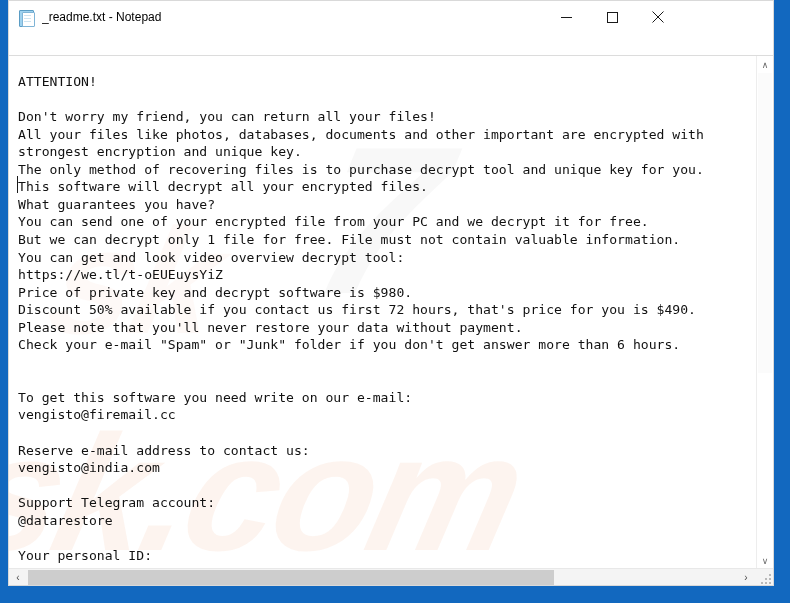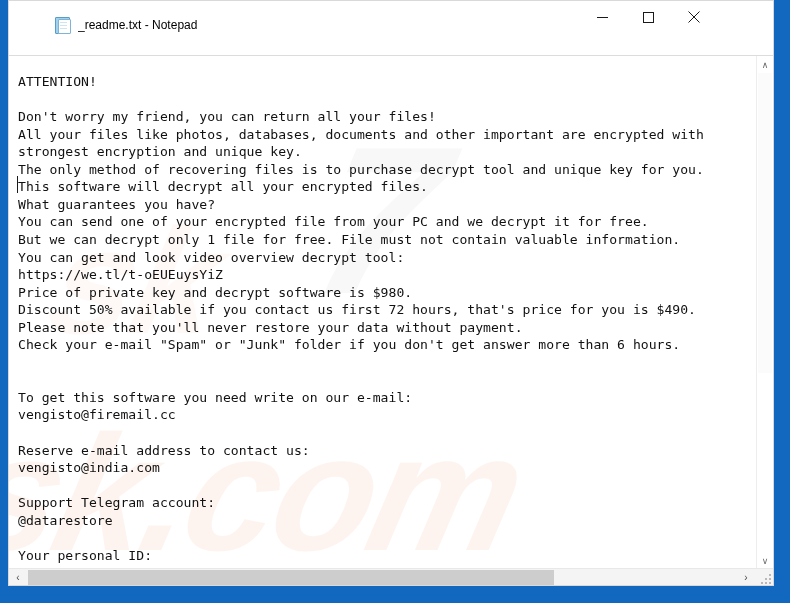--- a/index.html
+++ b/index.html
@@ -19,21 +19,21 @@
     position:absolute;left:8px;top:0px;width:766px;height:586px;
     background:#ffffff;
     border:1px solid #d9d9d9;
     box-sizing:border-box;
     overflow:hidden;
   }
   
   #titlebar{
     position:absolute;left:0;top:0;width:672px;height:32px;
     background:#ffffff;
-    display:flex;align-items:flex-end;padding-left:36px;
+    display:flex;align-items:center;
   }
   #title-left{display:flex;align-items:center;padding-left:9px;flex:1;min-width:0;}
   #app-icon{
     width:17px;height:17px;position:relative;margin-right:7px;flex:none;
   }
   #app-icon .pad-back{
     position:absolute;left:1px;top:1px;width:13px;height:15px;
     background:#9fd2ef;border:1px solid #5a9cc4;border-radius:1px;
   }
   #app-icon .pad-front{

